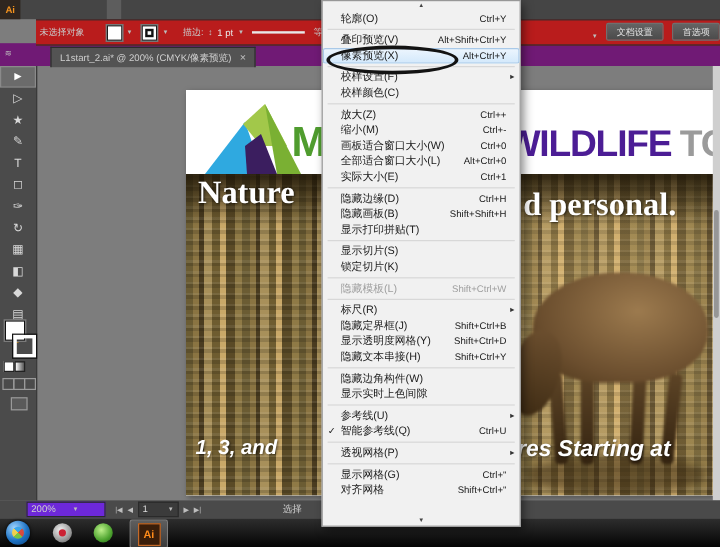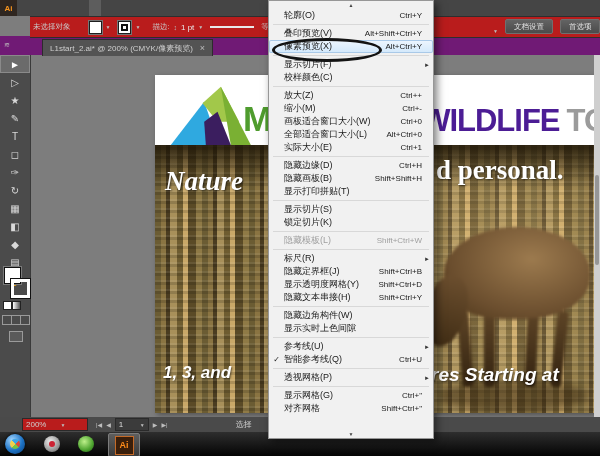--- a/index.html
+++ b/index.html
@@ -51,21 +51,21 @@
   .brand-suffix{color:#9b9b9b;margin-left:7px;}
   .logo{position:absolute;left:14px;top:10px;}
   .photo{position:absolute;left:0;top:70px;width:441px;height:268px;overflow:hidden;
     background:
       linear-gradient(180deg,rgba(28,20,6,.85) 0,rgba(28,20,6,0) 16%),
       radial-gradient(circle at 78% 45%,rgba(240,205,140,.30),rgba(0,0,0,0) 60%),
       repeating-linear-gradient(180deg,rgba(255,255,255,.07) 0 2px,rgba(0,0,0,.14) 2px 5px,rgba(0,0,0,0) 5px 9px),
       repeating-linear-gradient(90deg,#6b5c33 0 6px,#8a7442 6px 11px,#4a3c20 11px 15px,#a8905a 15px 22px,#6e5c30 22px 28px,#c9a868 28px 33px,#5a4a26 33px 41px,#8f7a46 41px 47px);}
   .headline{position:absolute;color:#fff;font-family:"Liberation Serif",serif;font-weight:bold;font-size:27px;
     text-shadow:1px 1px 2px rgba(0,0,0,.55);white-space:nowrap;}
-  .hl-left{left:10px;top:21px;font-style:italic;}
+  .hl-left{left:10px;top:0;}
   .hl-right{left:281px;top:10px;}
   .promo{position:absolute;color:#fff;font-weight:bold;font-style:italic;font-size:17px;
     text-shadow:1px 1px 2px rgba(0,0,0,.5);white-space:nowrap;}
   .pr-left{left:8px;top:218px;}
   .pr-right{left:276px;top:219px;font-size:19px;}
   .moose{position:absolute;right:2px;top:72px;width:168px;height:190px;filter:blur(1.5px);}
   .m-body{position:absolute;left:18px;top:10px;width:146px;height:92px;border-radius:50% 50% 45% 40%;
     background:radial-gradient(ellipse at 60% 35%,#9c7a4e,#6b4e2e 65%,#4a3418);}
   .m-head{position:absolute;left:0;top:58px;width:40px;height:72px;border-radius:45% 55% 50% 60%;
     background:linear-gradient(#6b4e2e,#3f2c14);transform:rotate(18deg);}
@@ -84,21 +84,21 @@
   .vm-arrow{width:8px;flex:none;text-align:right;font-size:6px;color:#333;}
   .vm-row.sep{height:5px;}
   .vm-row.sep::after{content:"";position:absolute;left:4px;right:4px;top:2px;border-top:1px solid #d8d8d8;}
   .vm-row.highlighted{background:linear-gradient(#eef6fe,#d2e8fb);box-shadow:inset 0 0 0 1px #a9c9e8;border-radius:2px;}
   .vm-row.disabled{color:#9f9f9f;}
   .vm-row.disabled .vm-short{color:#9f9f9f;}
   .vm-oval{position:absolute;left:3px;top:37px;width:104px;height:18px;border:3px solid #131313;border-radius:50%;z-index:95;pointer-events:none;}
   
   .statusbar{position:absolute;left:0;top:417px;width:600px;height:15px;background:#4a4a4a;z-index:7;
     display:flex;align-items:center;color:#cfcfcf;font-size:8px;}
-  .zoombox{margin-left:22px;width:58px;height:11px;background:#b91c1c;border:1px solid #2a2a2a;display:flex;align-items:center;padding:0 3px;gap:14px;}
+  .zoombox{margin-left:22px;width:58px;height:11px;background:#6d28d9;border:1px solid #2a2a2a;display:flex;align-items:center;padding:0 3px;gap:14px;}
   .nav{display:flex;align-items:center;gap:4px;margin-left:8px;font-size:6px;color:#bdbdbd;}
   .navbox{width:26px;height:11px;background:#3b3b3b;border:1px solid #2a2a2a;display:flex;align-items:center;justify-content:space-between;padding:0 3px;font-size:8px;color:#ddd;}
   .tool-name{margin-left:68px;font-size:8px;color:#cfcfcf;}
   
   .taskbar{position:absolute;left:0;top:432px;width:600px;height:24px;background:linear-gradient(#2e2e2e,#040404);z-index:80;}
   .orb{position:absolute;left:5px;top:2px;width:20px;height:20px;border-radius:50%;
     background:radial-gradient(circle at 35% 30%,#9fd4ff,#1d72c4 55%,#0a3d74);box-shadow:0 0 3px #000;}
   .orb-flag{position:absolute;left:5px;top:5px;width:10px;height:10px;border-radius:50%;overflow:hidden;
     background:conic-gradient(#e8432d 0 90deg,#7ecb33 90deg 180deg,#ffd43d 180deg 270deg,#35a4e8 270deg 360deg);transform:rotate(45deg);opacity:.9;}
   .tb-ico{position:absolute;top:4px;width:16px;height:16px;border-radius:50%;}
@@ -276,21 +276,21 @@
           <span class="vm-arrow"></span>
         </div>
         <div class="vm-row sep">
           <span class="vm-check"></span>
           <span class="vm-label"></span>
           <span class="vm-short"></span>
           <span class="vm-arrow"></span>
         </div>
         <div class="vm-row">
           <span class="vm-check"></span>
-          <span class="vm-label">显示切片(F)</span>
+          <span class="vm-label">校样设置(F)</span>
           <span class="vm-short"></span>
           <span class="vm-arrow">►</span>
         </div>
         <div class="vm-row">
           <span class="vm-check"></span>
           <span class="vm-label">校样颜色(C)</span>
           <span class="vm-short"></span>
           <span class="vm-arrow"></span>
         </div>
         <div class="vm-row sep">

